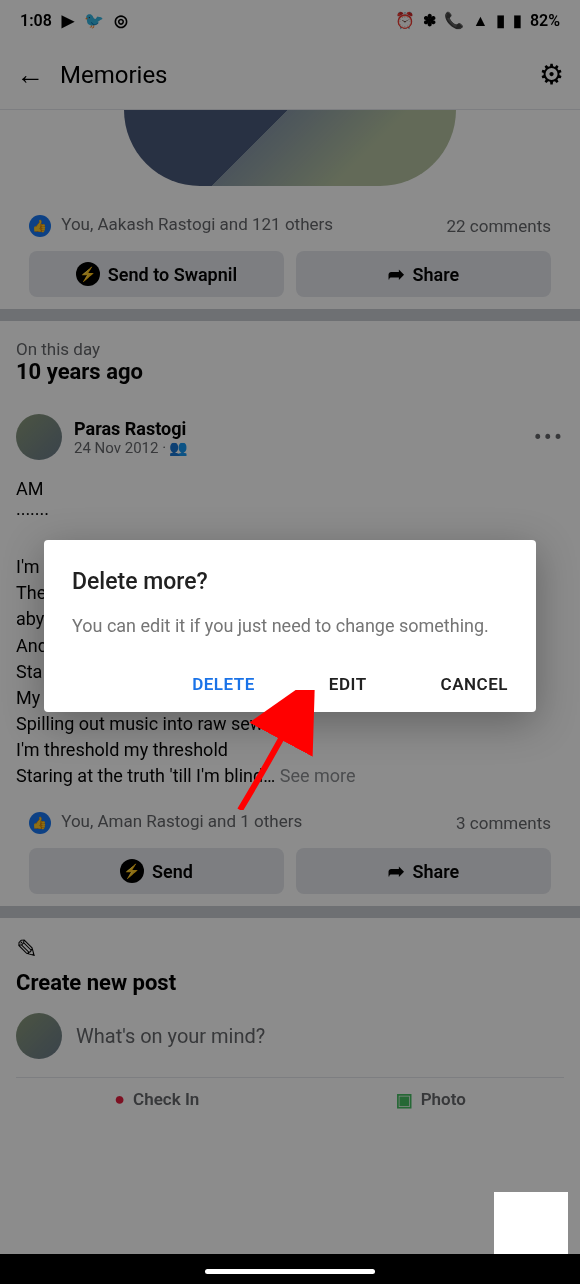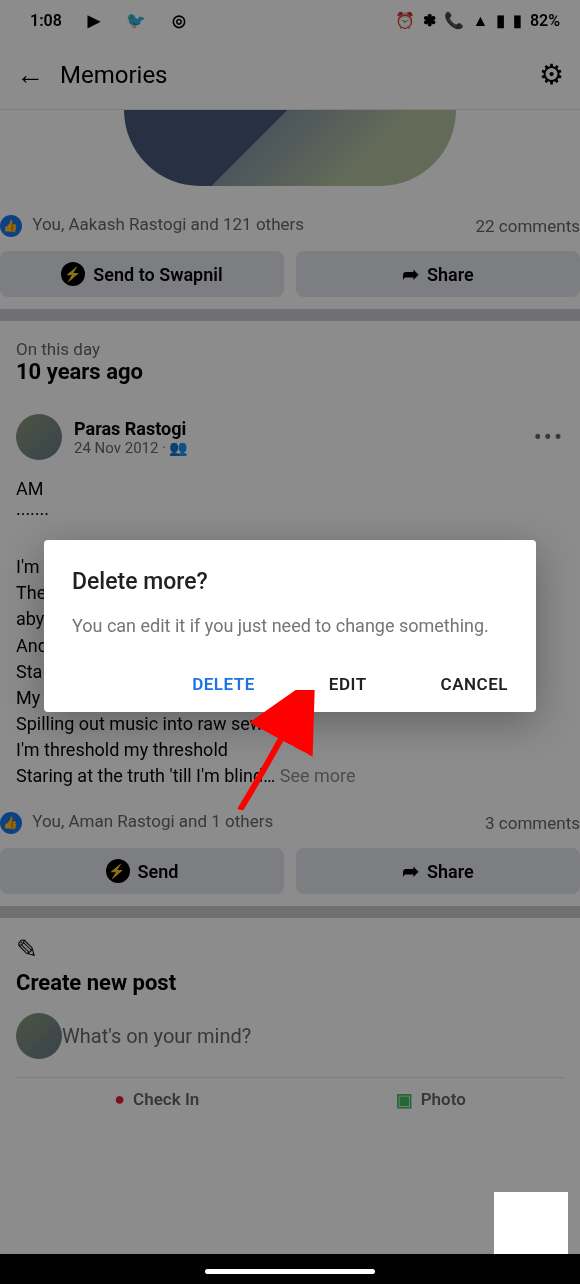--- a/index.html
+++ b/index.html
@@ -20,36 +20,36 @@
     height: 40px;
     background: #fff;
     color: #000;
     display: flex;
     align-items: center;
     justify-content: space-between;
     padding: 0 20px;
     font-size: 16px;
     font-weight: 600;
   }
-  .status-left { display: flex; align-items: center; gap: 26px; margin-left: 10px; }
+  .status-left { display: flex; align-items: center; gap: 10px; }
   .status-right { display: flex; align-items: center; gap: 8px; }
   .app-bar {
     height: 70px;
     display: flex;
     align-items: center;
     padding: 0 16px;
     gap: 16px;
     border-bottom: 1px solid #e4e6eb;
     background: #fff;
   }
   .app-title { font-size: 24px; font-weight: 400; flex: 1; }
   .back-arrow { font-size: 28px; font-weight: bold; }
   .gear { font-size: 28px; }
   .content { background: #c9ccd1; }
-  .card { background: #fff; padding: 0 0 12px; }
+  .card { background: #fff; padding: 0 29px 12px; }
   .profile-circle-wrap { display: flex; justify-content: center; padding: 0 0 14px; }
   .profile-circle {
     width: 340px; height: 80px;
     border-bottom-left-radius: 170px;
     border-bottom-right-radius: 170px;
     background: linear-gradient(135deg, #4a5a7a 40%, #8a9aa8 40%, #b4c2a0 70%);
     border: 4px solid #fff;
     border-top: none;
   }
   .reactions-row {
@@ -91,21 +91,21 @@
   .post-date { font-size: 15px; color: #65676b; }
   .post-more { font-size: 24px; color: #65676b; letter-spacing: 2px; }
   .post-body {
     padding: 8px 16px 12px; background: #fff;
     font-size: 18px; line-height: 1.45; color: #050505;
   }
   .see-more { color: #8a8d91; }
   .create-post-card { background: #fff; padding: 16px; }
   .compose-icon { font-size: 26px; margin-bottom: 6px; }
   .create-title { font-size: 22px; font-weight: 700; margin-bottom: 18px; }
-  .compose-row { display: flex; align-items: center; }
+  .compose-row { display: flex; align-items: center; gap: 14px; }
   .compose-prompt { font-size: 20px; color: #65676b; }
   .compose-actions {
     display: flex; border-top: 1px solid #e4e6eb; margin-top: 18px; padding-top: 10px;
     justify-content: space-around;
   }
   .compose-action {
     display: flex; align-items: center; gap: 8px;
     font-size: 17px; font-weight: 600; color: #65676b;
   }
   .pin-icon { color: #e41e3f; font-size: 18px; }

